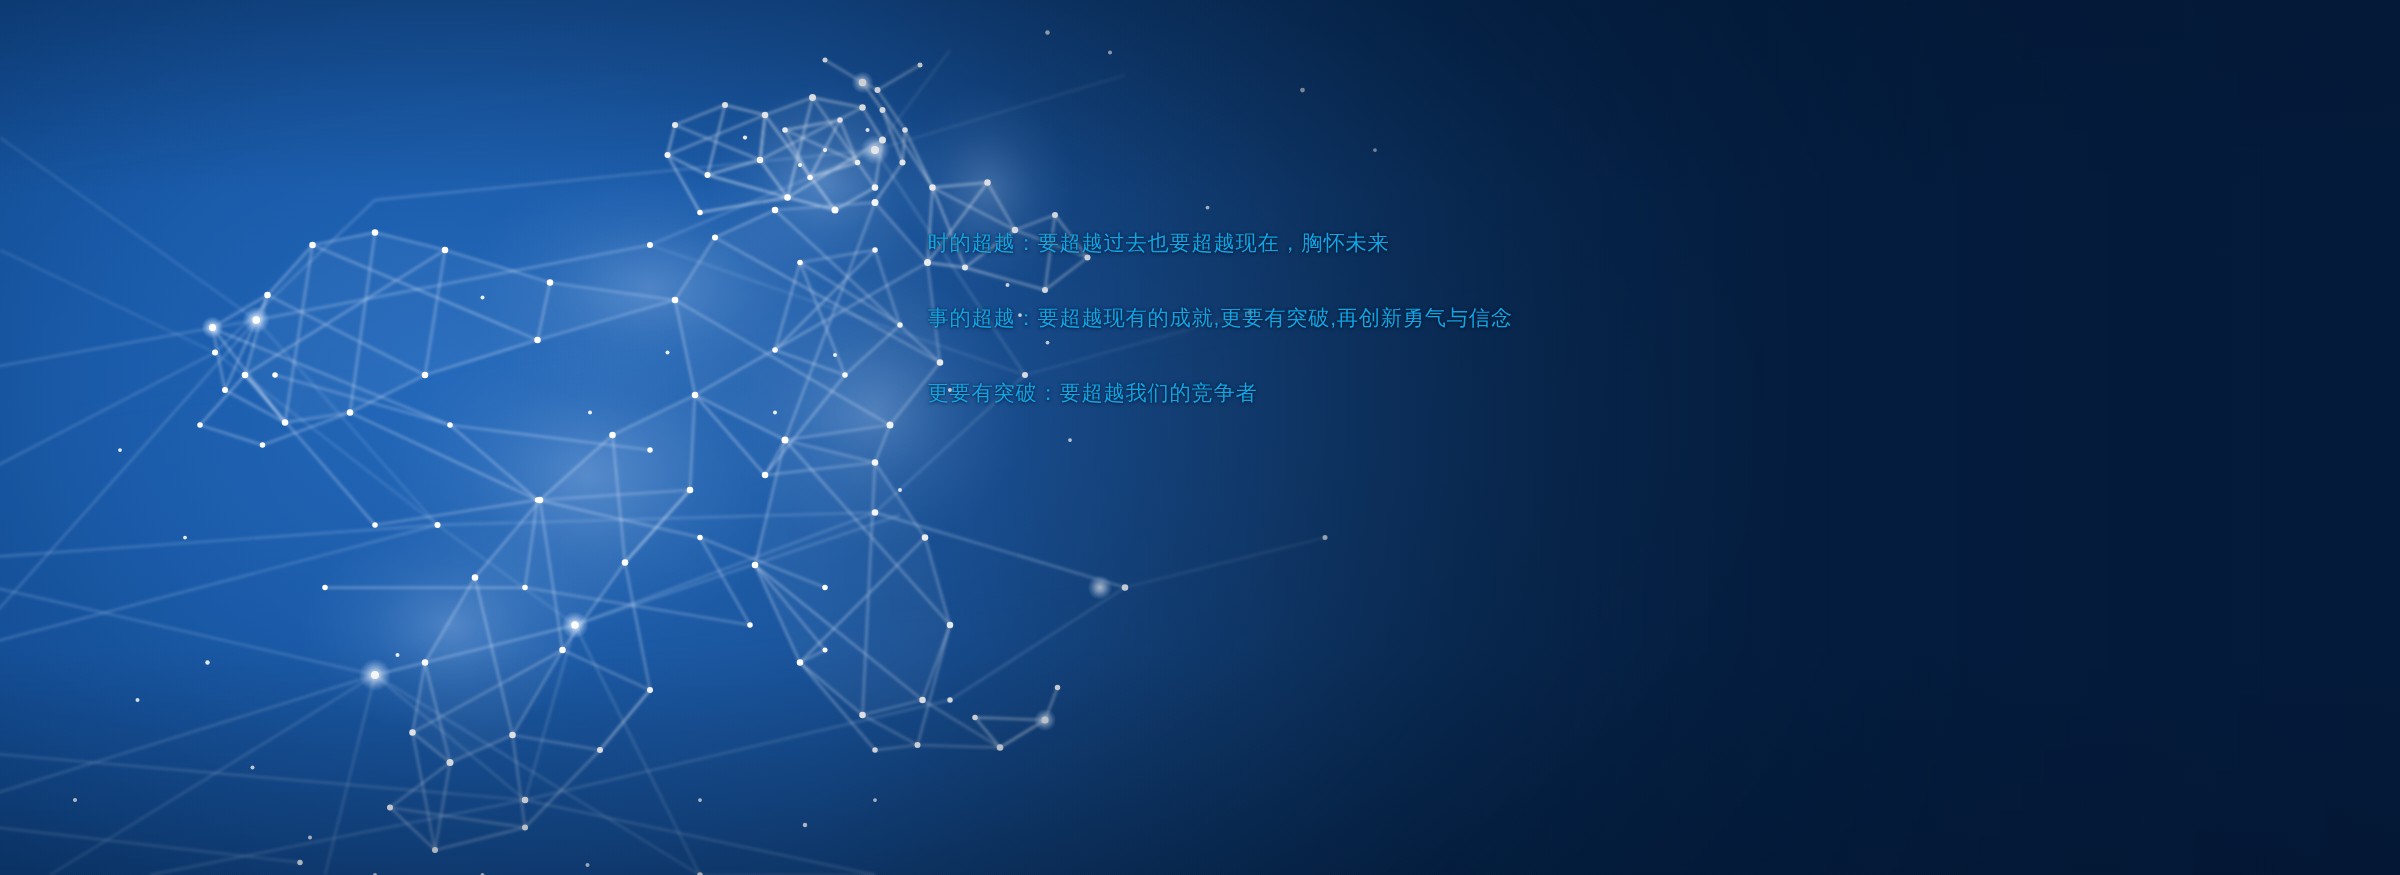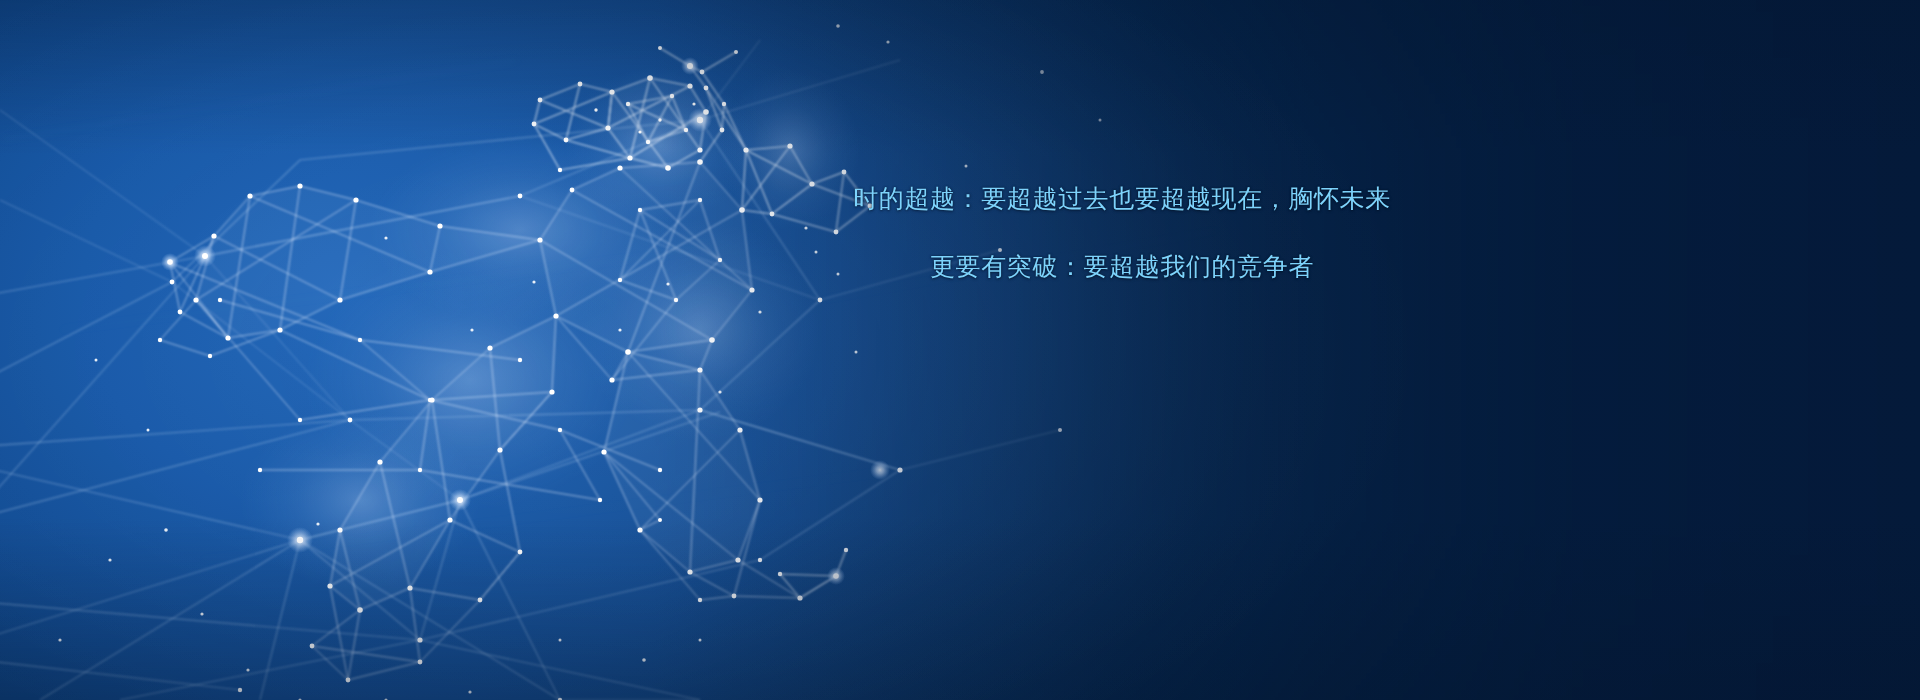--- a/index.html
+++ b/index.html
@@ -56,29 +56,28 @@
   }
 
   
   .copy {
     position: absolute;
     left: 742px;
     top: 186px;
     width: 760px;
   }
   .copy-line {
-    color: #7dd3fc;
-    font-size: 25px;
+    color: #0ea5e9;
+    font-size: 17px;
     line-height: 1.0;
     letter-spacing: 0.6px;
     white-space: nowrap;
     margin-bottom: 43px;
     text-shadow: 0 0 2px rgba(0,0,0,0.55), 0 1px 3px rgba(0,10,28,0.5);
     font-weight: 400;
-    text-align: center;
   }
   .copy-line:last-child { margin-bottom: 0; }
 </style>
 </head>
 <body>
 
 <div class="banner">
 
   <div class="bg-base"></div>
 
@@ -420,16 +419,17 @@
           <circle cx="96" cy="360" r="1.5"></circle>
       </g>
     </g>
   </svg>
 
   <div class="bg-rightfade"></div>
   <div class="bg-vignette"></div>
 
   <div class="copy">
     <div class="copy-line">时的超越：要超越过去也要超越现在，胸怀未来</div>
+    <div class="copy-line">事的超越：要超越现有的成就,更要有突破,再创新勇气与信念</div>
     <div class="copy-line">更要有突破：要超越我们的竞争者</div>
   </div>
 
 </div>
 
 </body></html>

